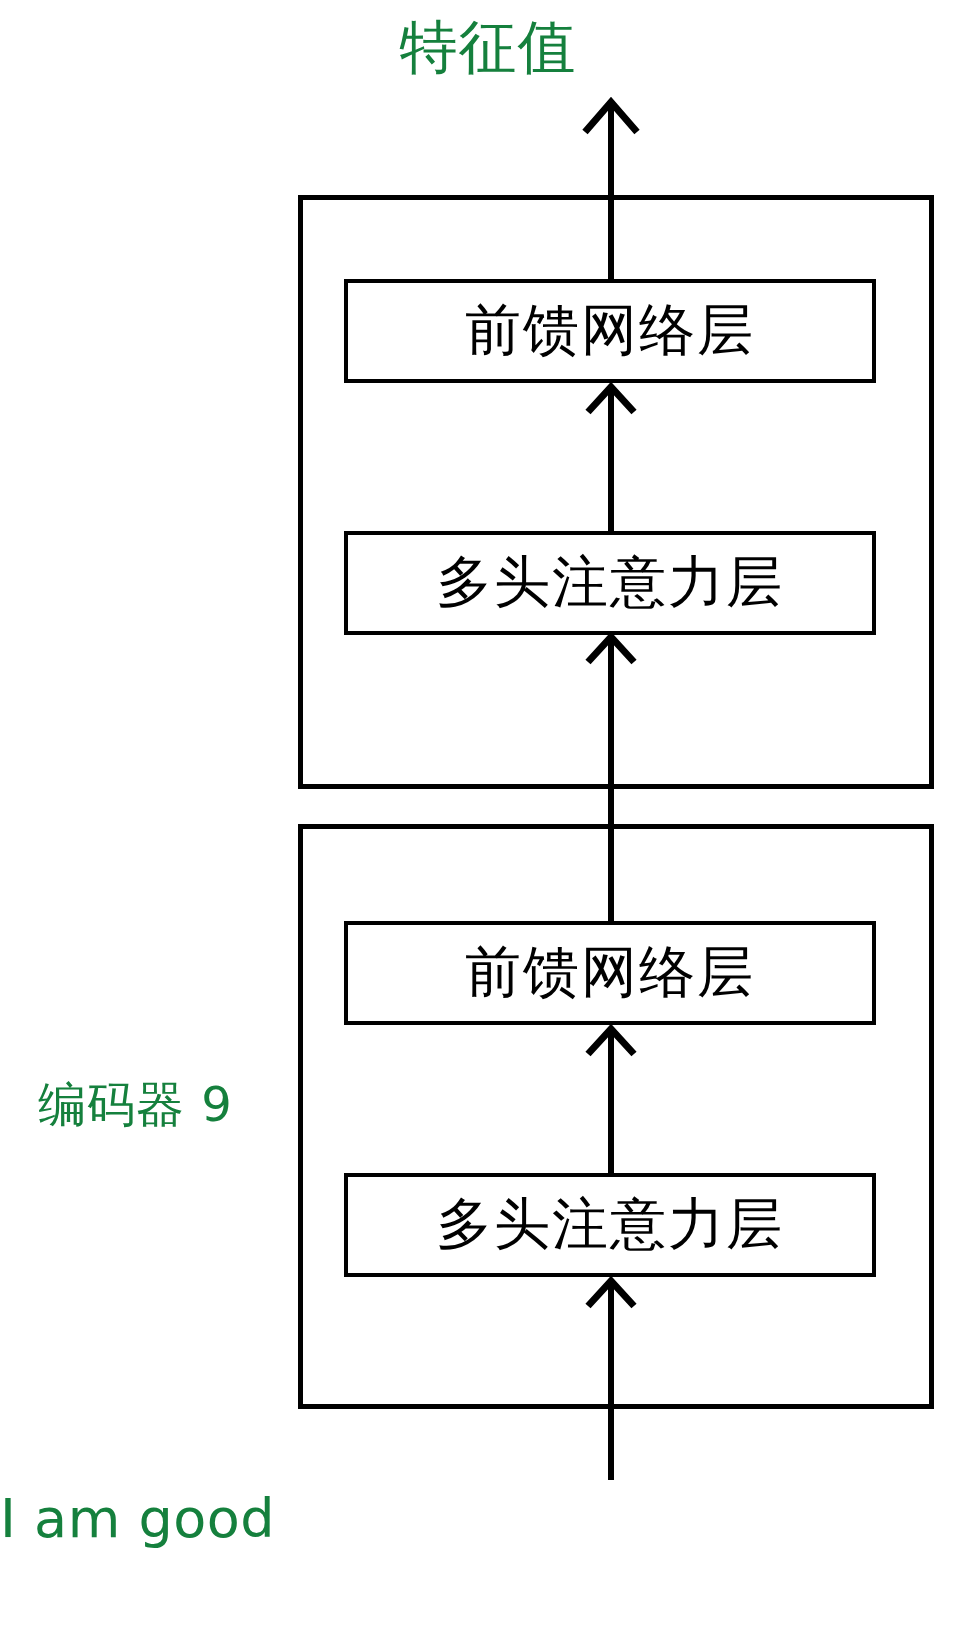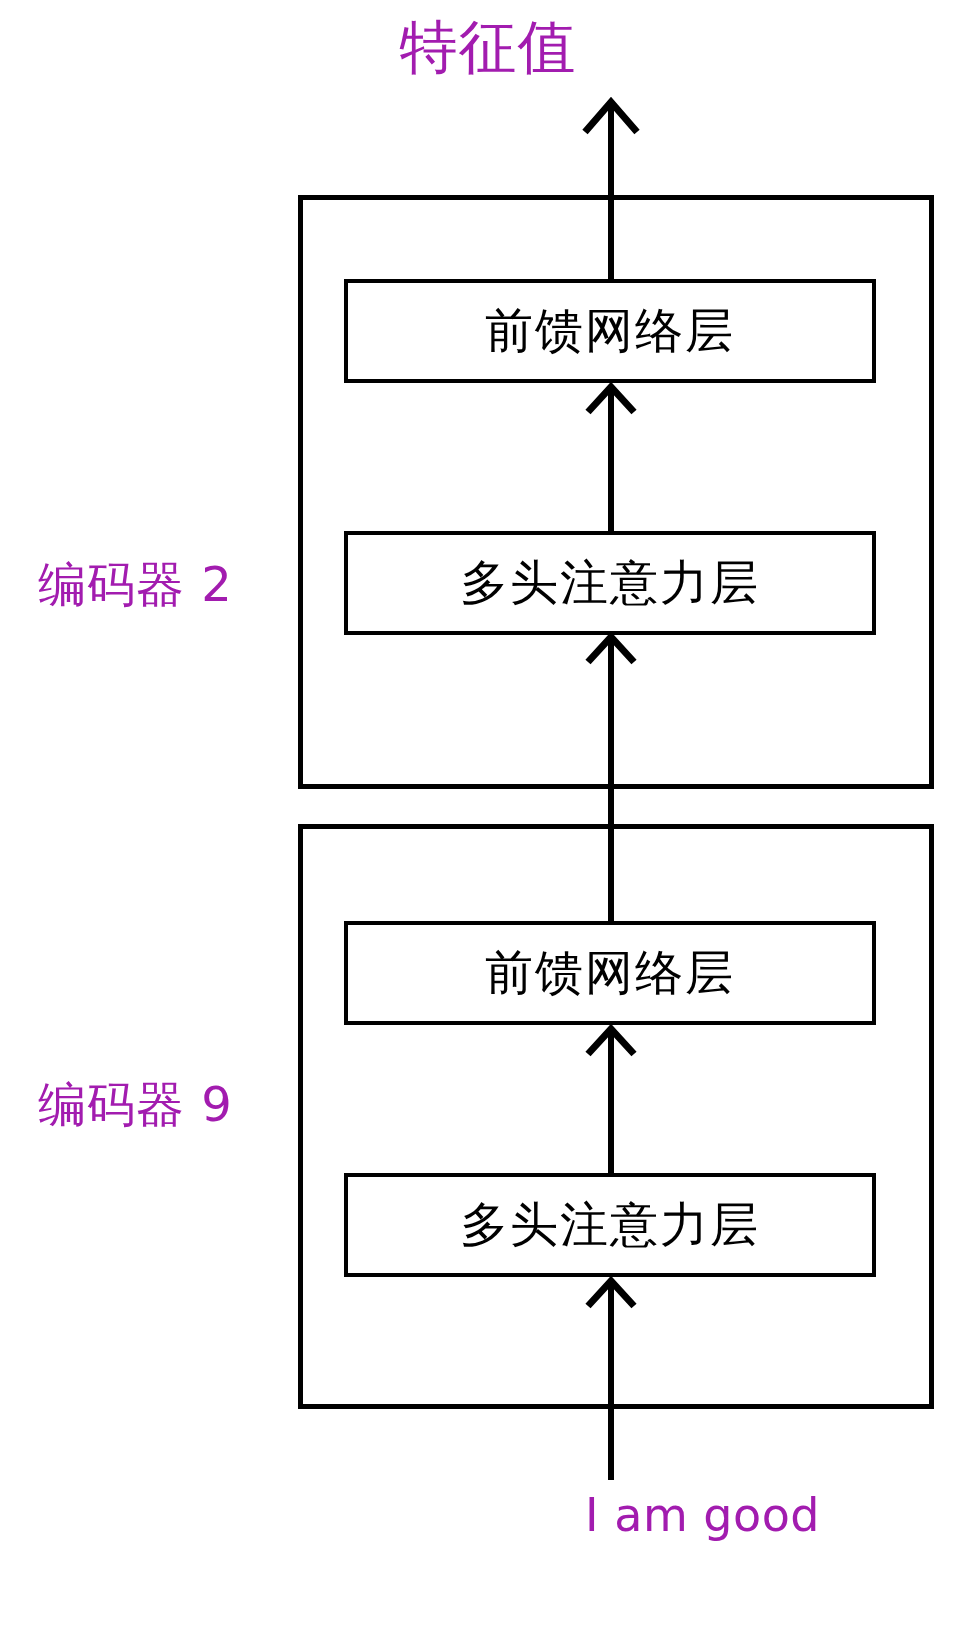--- a/index.html
+++ b/index.html
@@ -22,38 +22,38 @@
     position: absolute;
     left: 0;
     top: 0;
     width: 976px;
     height: 1630px;
   }
   .txt {
     position: absolute;
     white-space: nowrap;
     line-height: 1;
-    color: #a21caf;
+    color: #15803d;
   }
   
   #output-label {
     left: 0;
     top: 18px;
     width: 976px;
     text-align: center;
     font-size: 58px;
     letter-spacing: 1px;
   }
   
   #input-label {
     left: 0;
     top: 1492px;
     width: 820px;
-    text-align: right;
-    font-size: 46px;
+    text-align: left;
+    font-size: 54px;
     letter-spacing: 0.5px;
   }
   
   .encoder-label {
     font-size: 48px;
     text-align: left;
     letter-spacing: 1px;
   }
   #encoder2-label { left: 38px; top: 560px; }
   #encoder1-label { left: 38px; top: 1080px; }
@@ -82,21 +82,21 @@
   .layer-box {
     position: absolute;
     border: 4px solid #000000;
     box-sizing: border-box;
     background: #ffffff;
     display: flex;
     align-items: center;
     justify-content: center;
   }
   .layer-box span {
-    font-size: 48px;
+    font-size: 56px;
     letter-spacing: 2px;
     line-height: 1;
     display: block;
     transform: translateY(-1px);
   }
   #enc2-ffn-box  { left: 344px; top: 279px;  width: 532px; height: 104px; }
   #enc2-attn-box { left: 344px; top: 531px;  width: 532px; height: 104px; }
   #enc1-ffn-box  { left: 344px; top: 921px;  width: 532px; height: 104px; }
   #enc1-attn-box { left: 344px; top: 1173px; width: 532px; height: 104px; }
 </style>
@@ -133,21 +133,20 @@
         <polyline points="588,1306 611,1281 634,1306" stroke-width="7" stroke-linejoin="miter"></polyline>
       </g>
 
     </g>
   </svg>
 
   <div class="txt" id="output-label">特征值</div>
 
   <div class="encoder-frame" id="encoder2-frame"></div>
 
-  <div class="txt encoder-label" id="encoder2-label">编码器 2</div>
 
   <div class="layer-box" id="enc2-ffn-box">
     <span>前馈网络层</span>
   </div>
 
   <div class="layer-box" id="enc2-attn-box">
     <span>多头注意力层</span>
   </div>
 
   <div class="encoder-frame" id="encoder1-frame"></div>

